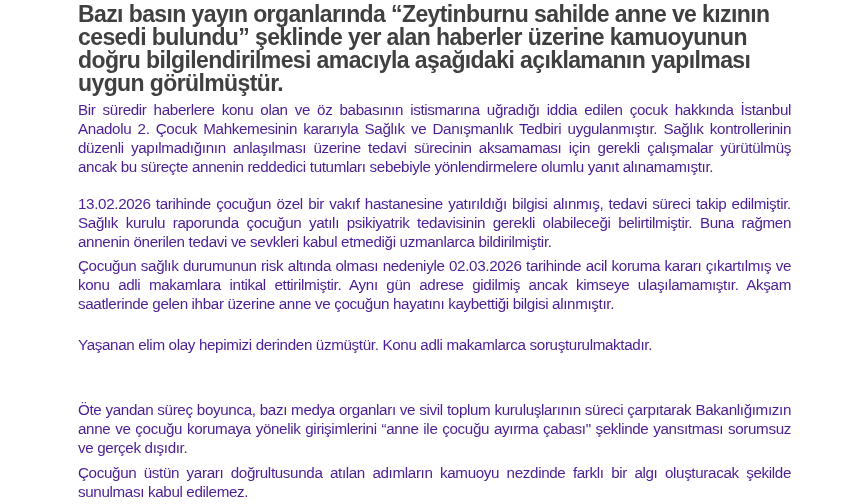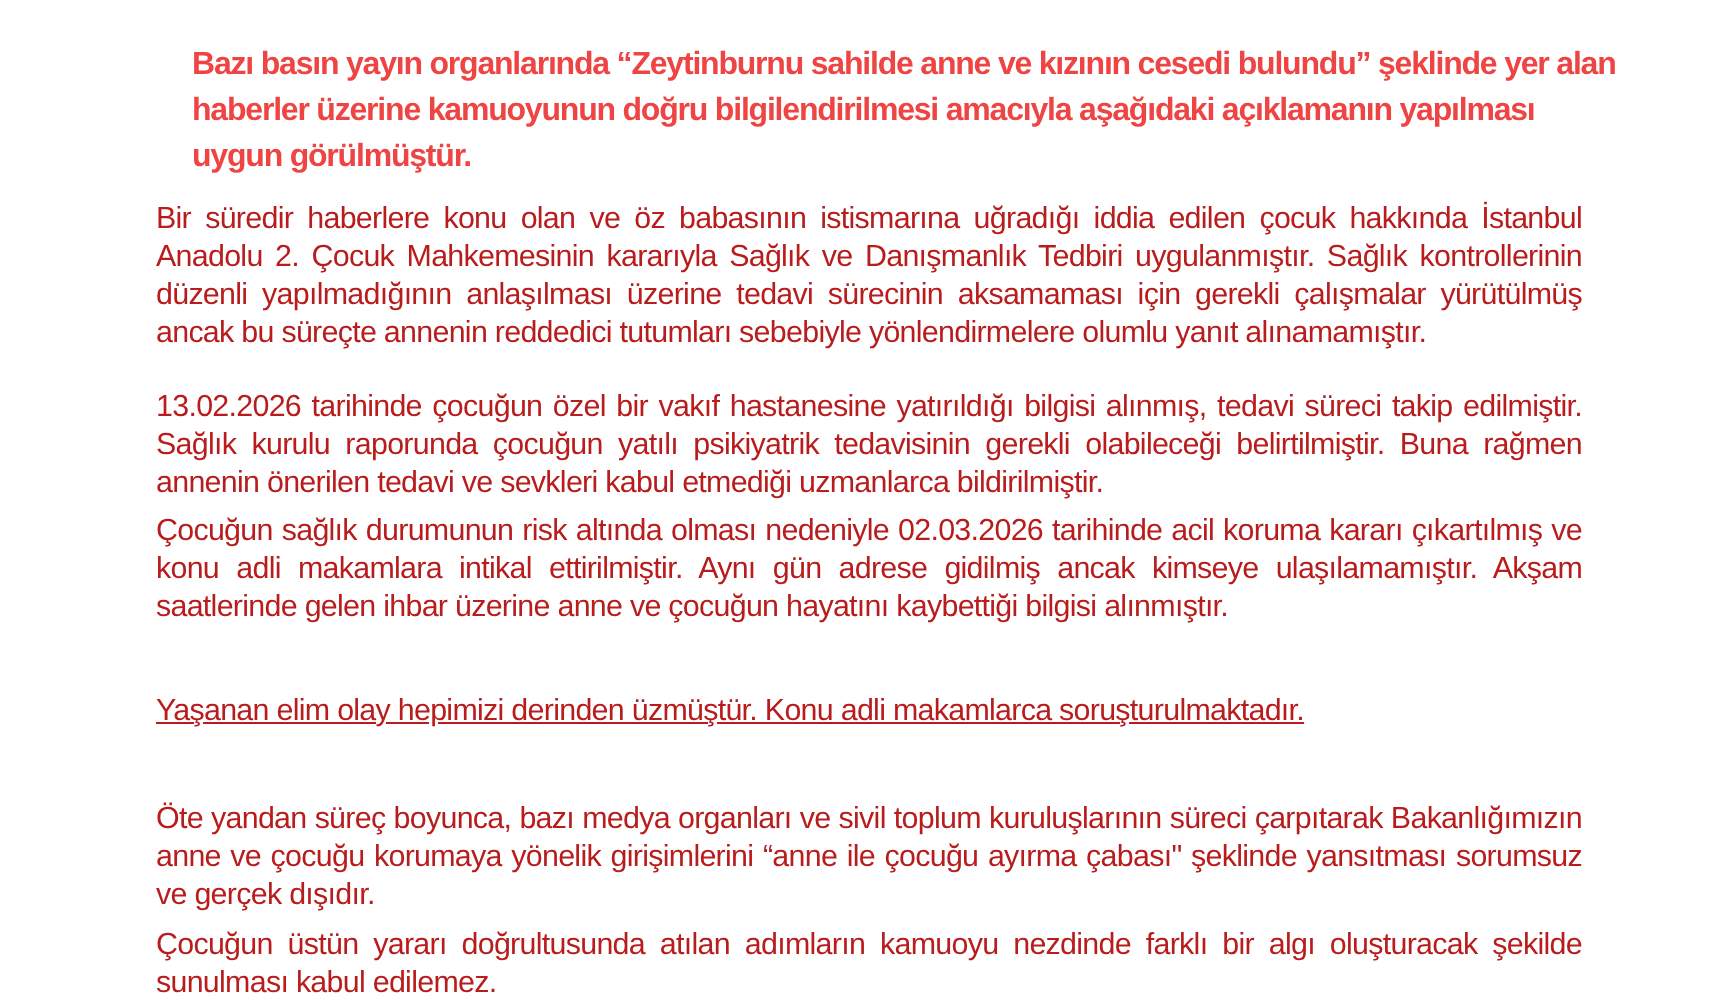--- a/index.html
+++ b/index.html
@@ -19,45 +19,45 @@
       position: absolute;
       left: 78px;
       top: 0;
       width: 713px;
     }
     .headline {
       position: absolute;
       left: 0;
       top: 3px;
       width: 713px;
-      margin: 18px;
+      margin: 0;
       font-family: "Liberation Sans", sans-serif;
       font-weight: bold;
-      font-size: 16px;
+      font-size: 23px;
       line-height: 23px;
       letter-spacing: -0.6px;
-      color: #ef4444;
+      color: #404040;
     }
     .para {
       position: absolute;
       left: 0;
       width: 713px;
       margin: 0;
       font-family: "Liberation Sans", sans-serif;
       font-size: 15.2px;
       line-height: 19px;
       letter-spacing: -0.35px;
       text-align: justify;
       text-align-last: left;
-      color: #b91c1c;
+      color: #4c1d95;
     }
     .p1 { top: 100px; }
     .p2 { top: 194px; }
     .p3 { top: 256px; }
-    .p4 { top: 346px; text-decoration: underline; }
+    .p4 { top: 335px; }
     .p5 { top: 400px; }
     .p6 { top: 463px; }
   </style>
 </head>
 <body>
 
 <div class="doc">
   <h1 class="headline">Bazı basın yayın organlarında “Zeytinburnu sahilde anne ve kızının cesedi bulundu” şeklinde yer alan haberler üzerine kamuoyunun doğru bilgilendirilmesi amacıyla aşağıdaki açıklamanın yapılması uygun görülmüştür.</h1>
 
   <p class="para p1">Bir süredir haberlere konu olan ve öz babasının istismarına uğradığı iddia edilen çocuk hakkında İstanbul Anadolu 2. Çocuk Mahkemesinin kararıyla Sağlık ve Danışmanlık Tedbiri uygulanmıştır. Sağlık kontrollerinin düzenli yapılmadığının anlaşılması üzerine tedavi sürecinin aksamaması için gerekli çalışmalar yürütülmüş ancak bu süreçte annenin reddedici tutumları sebebiyle yönlendirmelere olumlu yanıt alınamamıştır.</p>

